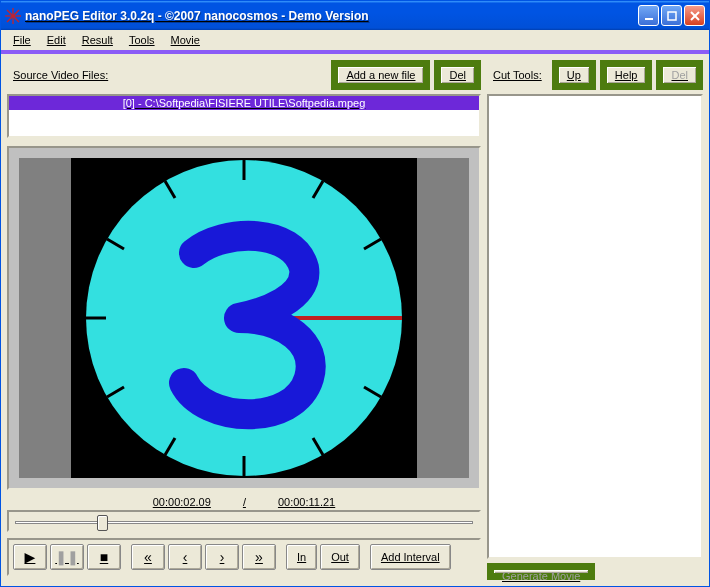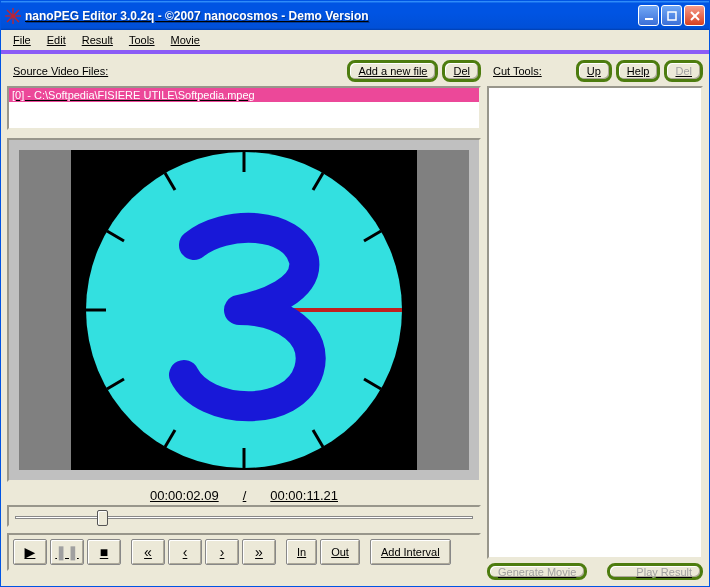--- a/index.html
+++ b/index.html
@@ -93,45 +93,46 @@
     margin-bottom: 4px;
     margin-left: 6px;
   }
   .src-header .label, .cut-header .label { flex: 0 0 auto; }
   .src-header .spacer { flex: 1; }
   .btn {
     font-family: Tahoma, sans-serif;
     font-size: 11px;
     padding: 2px 8px;
     background: #ece9d8;
-    border: 3px solid #4d7c0f;
-    border-radius: 8px;
+    border: 7px solid #4d7c0f;
+    border-radius: 0;
     box-shadow: inset 1px 1px 0 #fff, inset -1px -1px 0 #aca899;
     min-width: 30px;
-    text-align: right;
+    text-align: center;
   }
   .btn.big-width { min-width: 76px; }
   .btn:disabled, .btn.disabled {
     color: #a0a0a0;
   }
   .listbox {
     border: 2px inset #ece9d8;
     background: #fff;
     font-size: 11px;
     overflow: auto;
   }
   .src-list { height: 44px; }
   .cut-list { flex: 1; }
   .list-row {
     padding: 1px 3px;
     white-space: nowrap;
   }
   .list-row.selected {
-    background: #ec4899;
+    background: #6d28d9;
     color: #fff;
+    text-align: center;
   }
   .preview-wrap {
     margin-top: 8px;
     border: 2px inset #ece9d8;
     background: #c0c0c0;
     height: 344px;
     display: flex;
     align-items: center;
     justify-content: center;
     position: relative;
@@ -155,22 +156,22 @@
   }
   .video-frame .clock-area {
     flex: 1;
     background: #000;
     position: relative;
   }
   .clock-area svg { width: 100%; height: 100%; display: block; }
   .time-row {
     display: flex;
     justify-content: center;
-    gap: 24px;
-    font-size: 13px;
+    gap: 32px;
+    font-size: 11px;
     padding: 6px 0 2px 0;
   }
   .slider-wrap {
     border: 2px inset #ece9d8;
     background: #ece9d8;
     height: 22px;
     position: relative;
     margin-bottom: 6px;
   }
   .slider-track {
@@ -345,17 +346,16 @@
       <div class="cut-header">
         <span class="label">Cut Tools:</span>
         <span style="flex:1"></span>
         <button class="btn">Up</button>
         <button class="btn">Help</button>
         <button class="btn disabled">Del</button>
       </div>
       <div class="listbox cut-list"></div>
       <div class="bottom-right">
         <button class="btn wide2 disabled">Generate Movie</button>
-        <button class="btn wide2 disabled">Play Result</button>
       </div>
     </div>
   </div>
 </div>
 
 </body></html>

